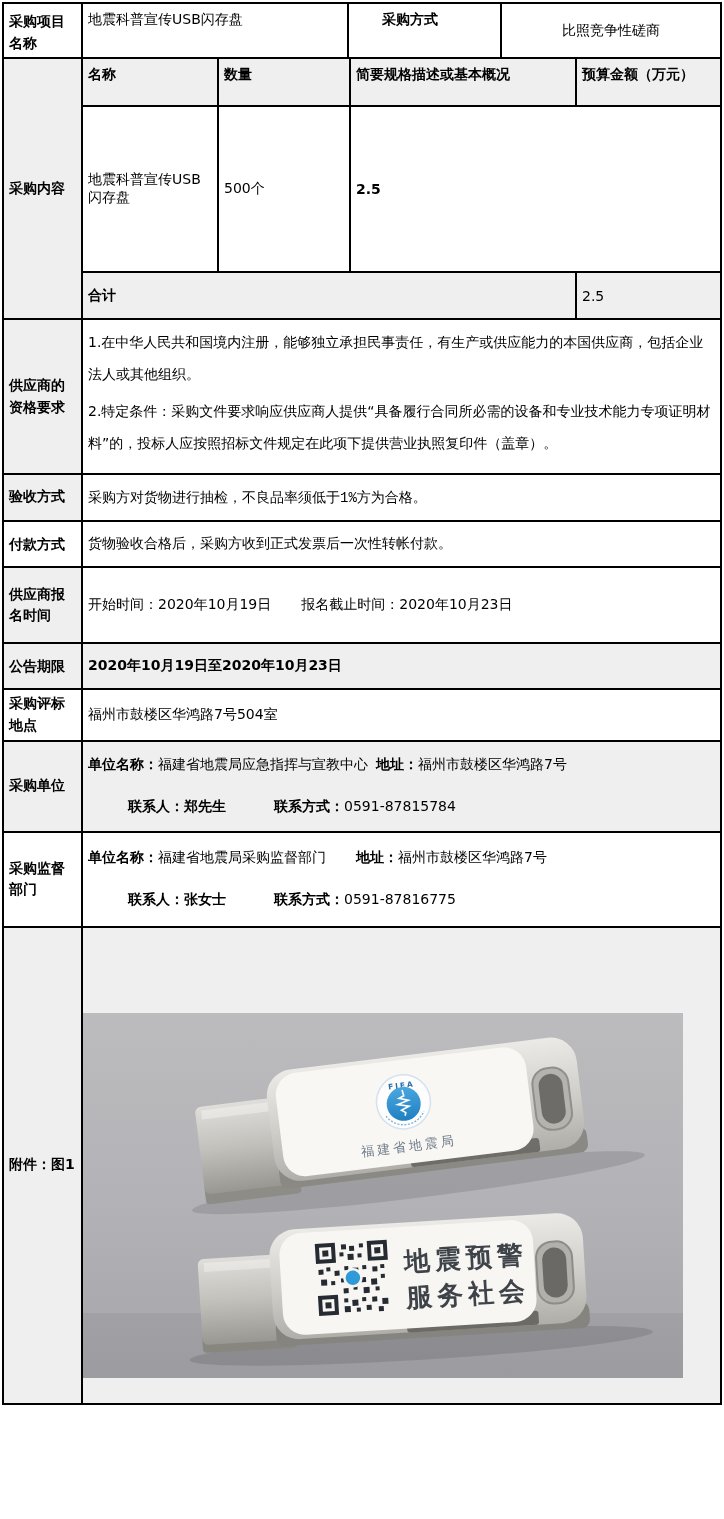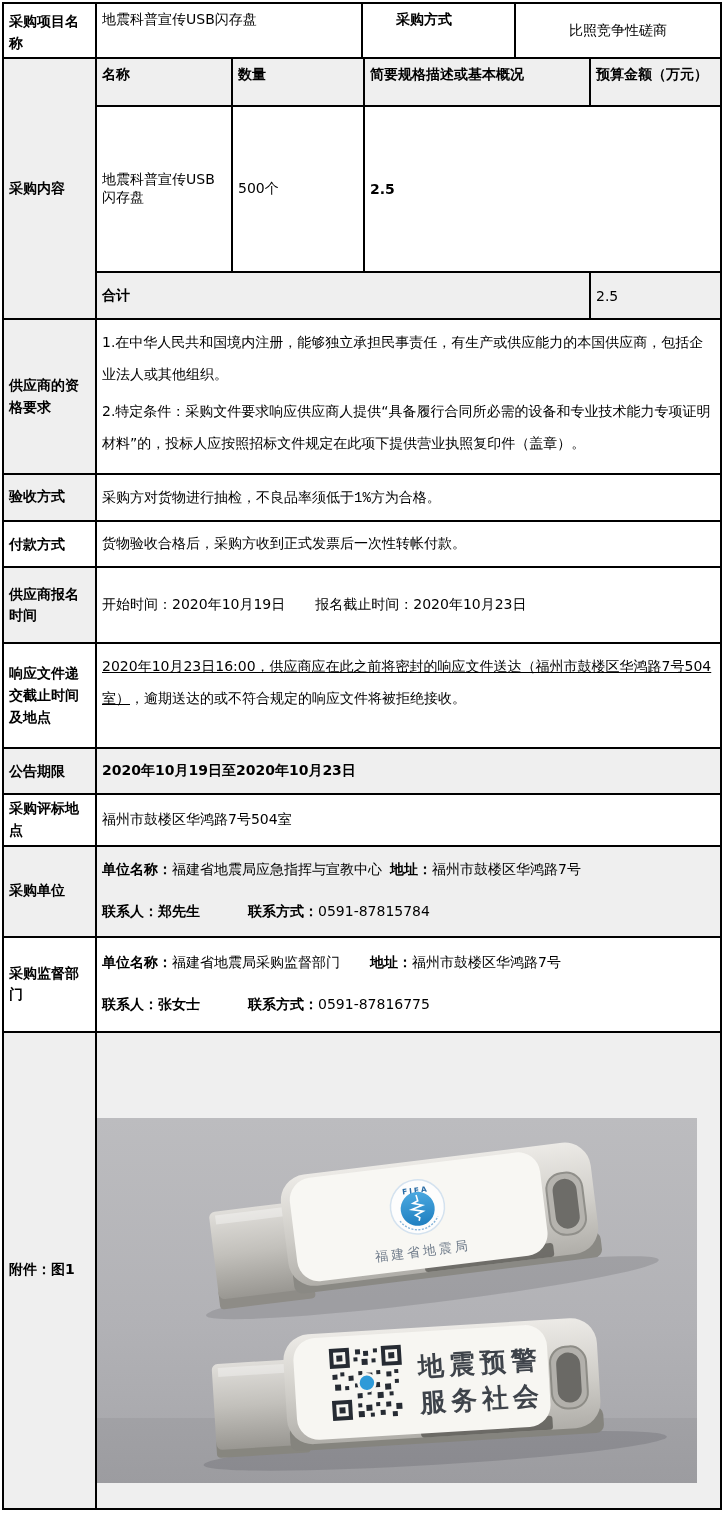--- a/index.html
+++ b/index.html
@@ -9,21 +9,21 @@
     color: #000; font-size: 14px;
     width: 724px;
   }
   .table { width: 720px; margin: 2px; border: 2px solid #000; }
   .row { display: flex; border-bottom: 2px solid #000; align-items: stretch; }
   .row:last-child { border-bottom: none; }
   .cell { border-right: 2px solid #000; padding: 3px 5px; display: flex; flex-direction: column; justify-content: center; }
   .cell:last-child { border-right: none; }
   .gray { background: #efefef; }
   .b { font-weight: bold; }
-  .label { width: 93px; flex: none; font-weight: bold; line-height: 1.55; }
+  .label { width: 79px; flex: none; font-weight: bold; line-height: 1.55; }
   .vtop { justify-content: flex-start; padding-top: 7px; }
   .loose { line-height: 2.25; }
   .ul { text-decoration: underline; }
   .flex1 { flex: 1; }
 
   
   .h-r1 { min-height: 44px; }
   .h-content { min-height: 261px; }
   .h-qual { min-height: 155px; }
   .h-accept { min-height: 47px; font-family: Liberation Mono, monospace; }
@@ -50,21 +50,21 @@
   .sh-total { flex: 1; min-height: 43px; }
   .c-name { width: 136px; }
   .c-qty { width: 132px; }
   .c-spec { width: 226px; }
   .c-budget { flex: 1; }
   .c-totlbl { width: 494px; }
 
   .gap-sm { margin-right: 8px; }
   .gap-md { margin-right: 30px; }
   .gap-lg { margin-right: 48px; }
-  .line2 { margin-top: 24px; }
+  .line2 { margin-top: 24px; margin-left: 40px; }
   p + p.para-gap { margin-top: 6px; }
 
   
   .attach-cell { position: relative; padding: 0; }
   .photo { position: absolute; left: 0; top: 85px; width: 600px; height: 365px; overflow: hidden; }
 </style>
 </head>
 <body>
 
 <div class="table">
@@ -117,28 +117,20 @@
 
   <div class="row h-reg">
     <div class="cell label gray">供应商报名时间</div>
     <div class="cell flex1">
       <div>
         <span class="gap-md">开始时间：2020年10月19日</span><span>报名截止时间：2020年10月23日</span>
       </div>
     </div>
   </div>
 
-  <div class="row h-sub">
-    <div class="cell label">响应文件递交截止时间及地点</div>
-    <div class="cell flex1 vtop">
-      <p class="loose">
-        <span class="ul">2020年10月23日16:00，供应商应在此之前将密封的响应文件送达（福州市鼓楼区华鸿路7号504室）</span><span>，逾期送达的或不符合规定的响应文件将被拒绝接收。</span>
-      </p>
-    </div>
-  </div>
 
   <div class="row h-ann gray">
     <div class="cell label">公告期限</div>
     <div class="cell flex1 b">2020年10月19日至2020年10月23日</div>
   </div>
 
   <div class="row h-eval">
     <div class="cell label">采购评标地点</div>
     <div class="cell flex1">福州市鼓楼区华鸿路7号504室</div>
   </div>

